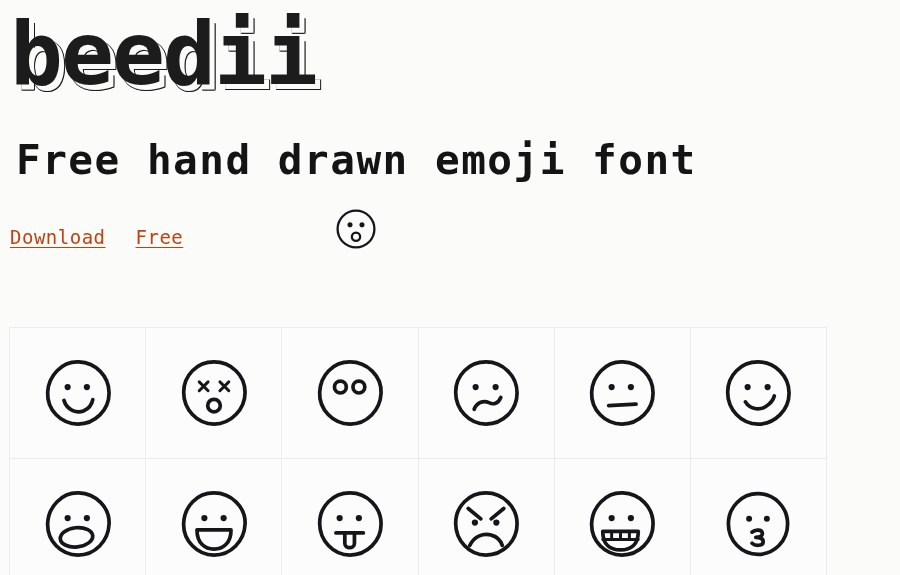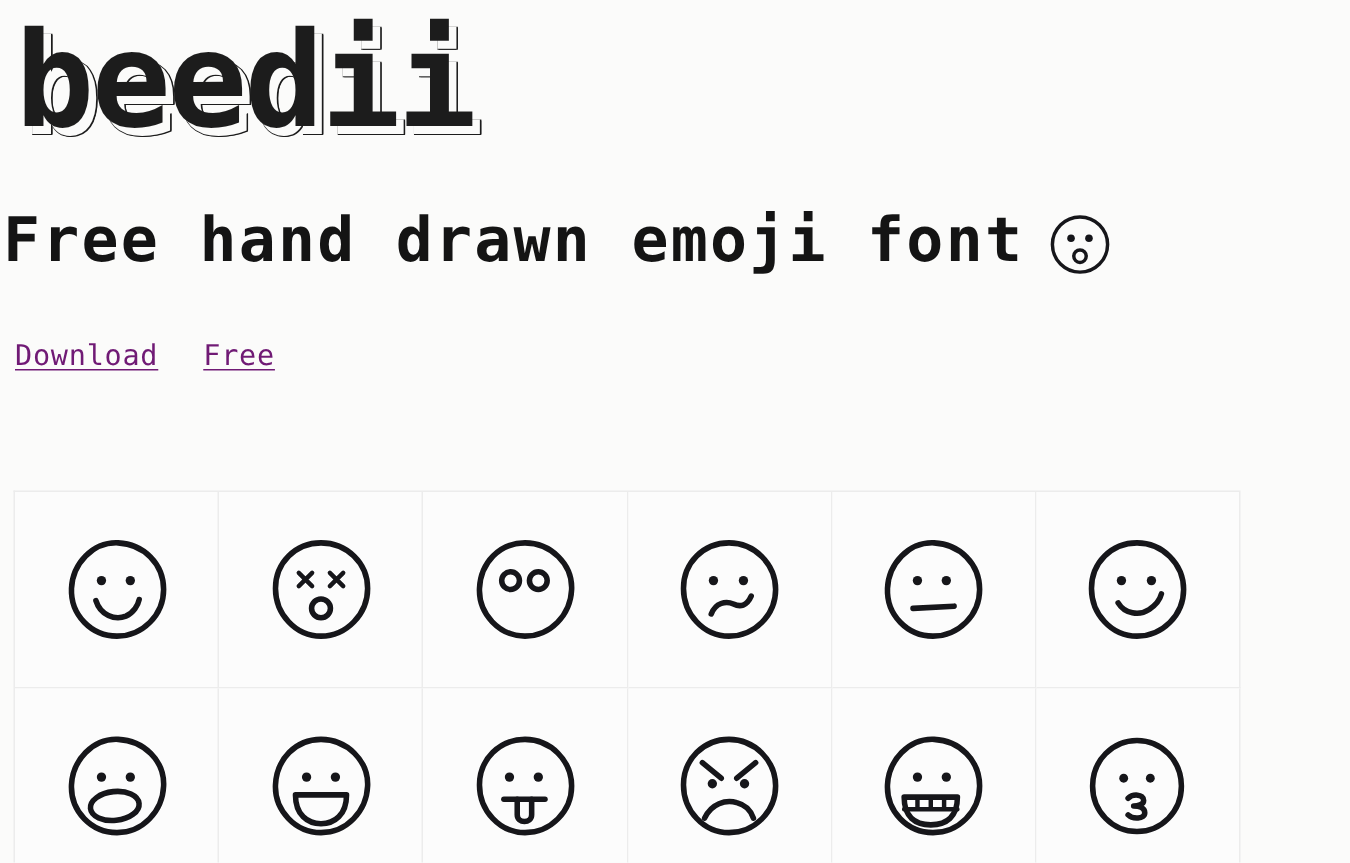--- a/index.html
+++ b/index.html
@@ -43,26 +43,27 @@
        5px 6px 0 #1c1c1c;
   }
   .logo .front {
     position: relative;
     z-index: 2;
   }
 
   
   .tagline {
     position: absolute;
-    left: 2px;
+    left: 16px;
     top: 132px;
     display: flex;
     align-items: center;
     gap: 14px;
     white-space: nowrap;
+    flex-direction: column;
   }
   .tagline-text {
     font-family: "DejaVu Sans Mono", "Liberation Mono", monospace;
     font-weight: 700;
     font-size: 41px;
     line-height: 56px;
     letter-spacing: 1.5px;
     color: #141414;
   }
   .tagline-emoji {
@@ -77,21 +78,21 @@
     position: absolute;
     left: 10px;
     top: 222px;
     display: flex;
     gap: 30px;
   }
   .links a {
     font-family: "DejaVu Sans Mono", "Liberation Mono", monospace;
     font-size: 19px;
     line-height: 30px;
-    color: #701a75;
+    color: #c2410c;
     text-decoration: underline;
     text-underline-offset: 3px;
     letter-spacing: 0.5px;
     cursor: pointer;
   }
 
   
   .grid {
     position: absolute;
     left: 9px;

